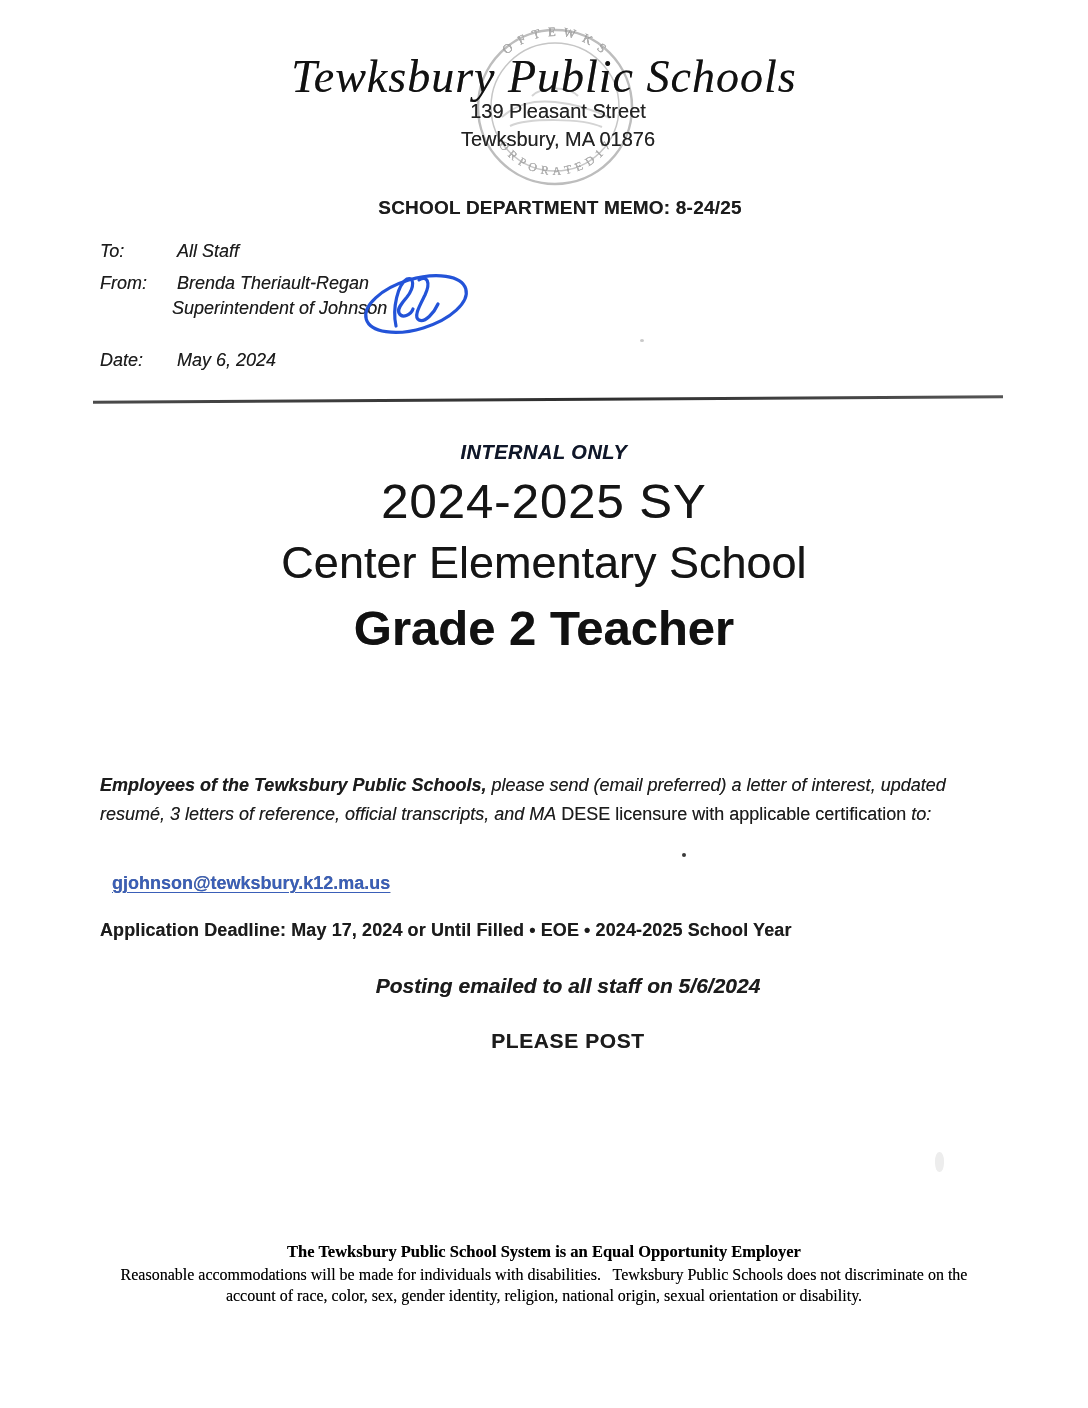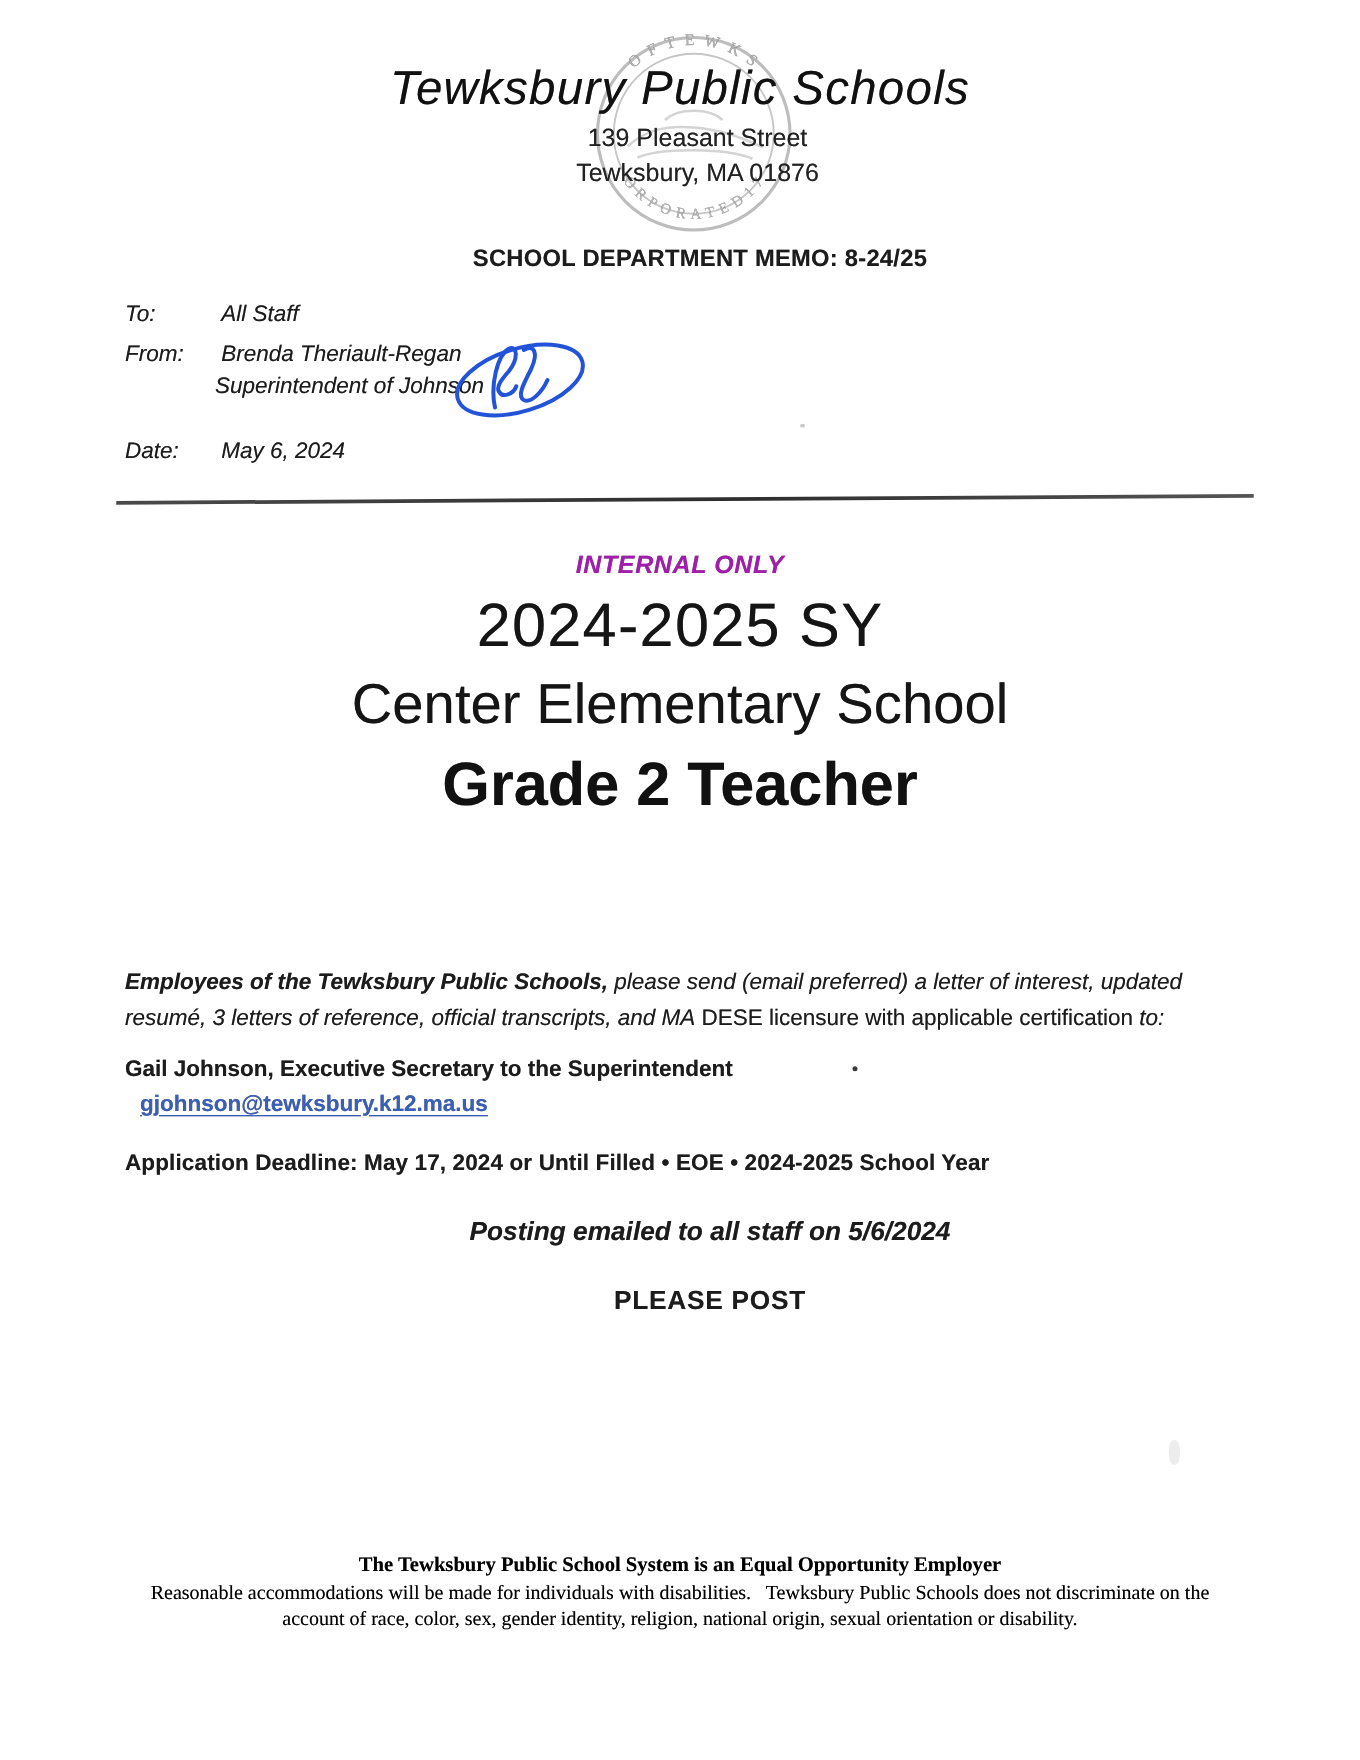--- a/index.html
+++ b/index.html
@@ -12,22 +12,22 @@
     font-family:"Liberation Sans", sans-serif;
     color:#1c1c1c;
     overflow:hidden;
     text-shadow:0 0 0.4px rgba(20,20,20,.55); 
   }
   .abs { position:absolute; }
   .center { left:0; width:1088px; text-align:center; }
 
   
   .school-name {
-    top:50px; font-family:Liberation Sans, sans-serif;
-    font-style:italic; font-size:38px; color:#111; letter-spacing:1px;
+    top:50px; font-family:Liberation Serif, serif;
+    font-style:italic; font-size:46px; color:#111; letter-spacing:1px;
   }
   .addr { font-size:20px; color:#222; margin-left:14px; }
   .addr1 { top:100px; }
   .addr2 { top:128px; }
 
   .seal-svg { top:22px; left:462px; }
 
   
   .memo-title { top:197px; font-size:19px; font-weight:700; margin-left:16px; letter-spacing:0.2px; }
 
@@ -124,30 +124,29 @@
     </g>
   </svg>
 
   <div class="abs field field-date">
     <span class="flabel">Date:</span>
     <span class="fvalue">May 6, 2024</span>
   </div>
 
   <div class="abs rule"></div>
 
-  <div class="abs center internal-only" style="color:#a21caf">INTERNAL ONLY</div>
+  <div class="abs center internal-only" style="color:#0f172a">INTERNAL ONLY</div>
   <div class="abs center sy-line">2024-2025 SY</div>
   <div class="abs center school-line">Center Elementary School</div>
   <div class="abs center grade-line">Grade 2 Teacher</div>
 
   <div class="abs intro">
     <span class="bi">Employees of the Tewksbury Public Schools,</span><span class="it"> please send (email preferred) a letter of interest, updated resumé, 3 letters of reference, official transcripts, and MA</span><span> DESE licensure with applicable certification </span><span class="it">to:</span>
   </div>
 
-  <div class="abs contact-name">Gail Johnson, Executive Secretary to the Superintendent</div>
   <a class="abs contact-email" style="color:#3a5fb8">gjohnson@tewksbury.k12.ma.us</a>
 
   <div class="abs deadline">Application Deadline: May 17, 2024 or Until Filled • EOE • 2024-2025 School Year</div>
 
   <div class="abs center posted-note">Posting emailed to all staff on 5/6/2024</div>
   <div class="abs center please-post">PLEASE POST</div>
 
   <div class="abs center footer">
     <div class="footer-l1">The Tewksbury Public School System is an Equal Opportunity Employer</div>
     <div class="footer-l2">Reasonable accommodations will be made for individuals with disabilities.&nbsp;&nbsp; Tewksbury Public Schools does not discriminate on the</div>

